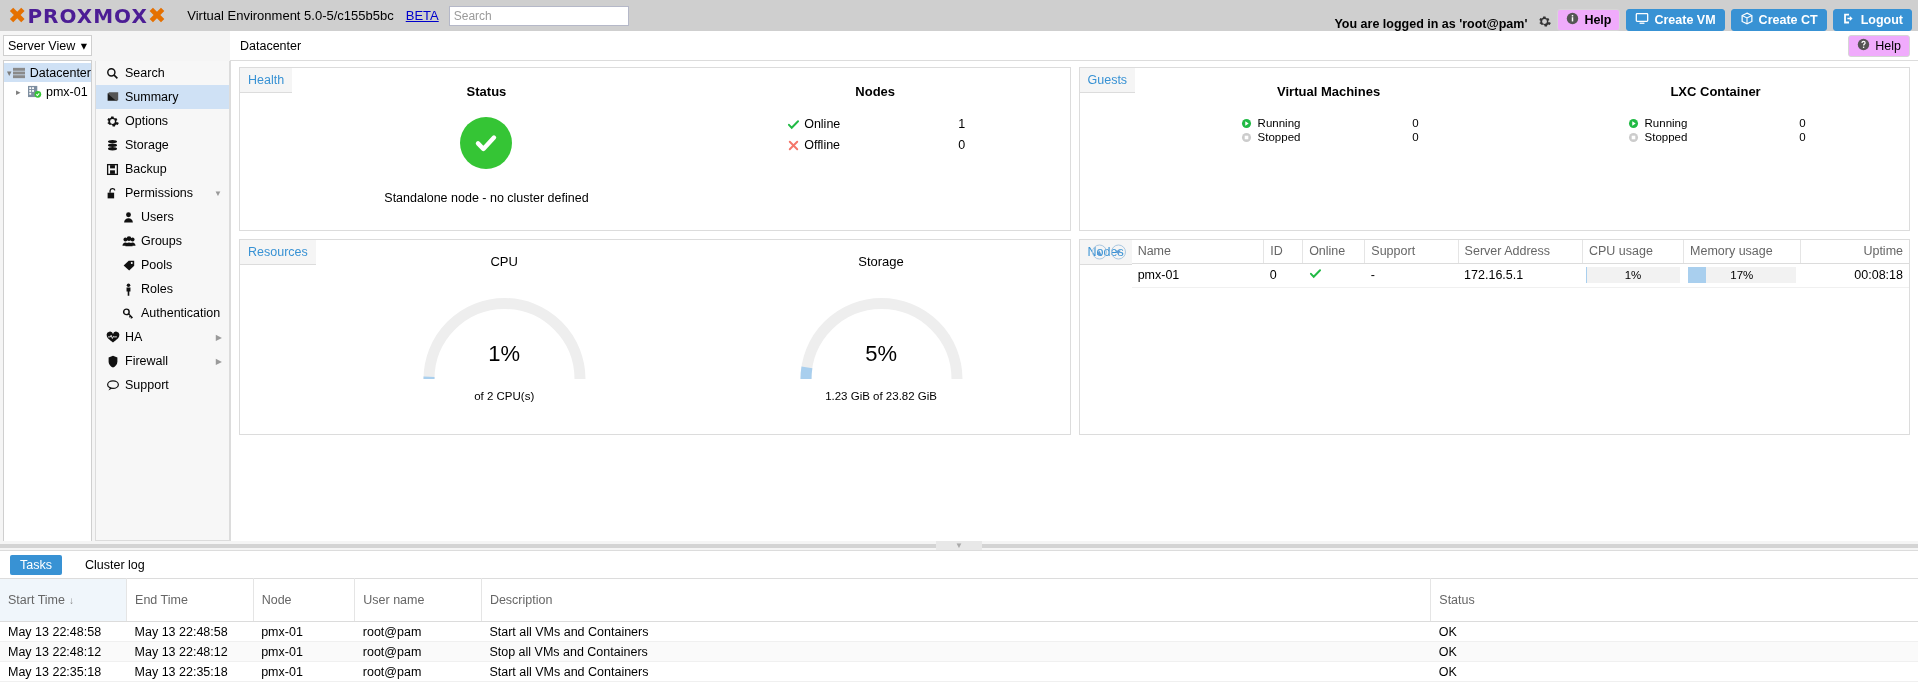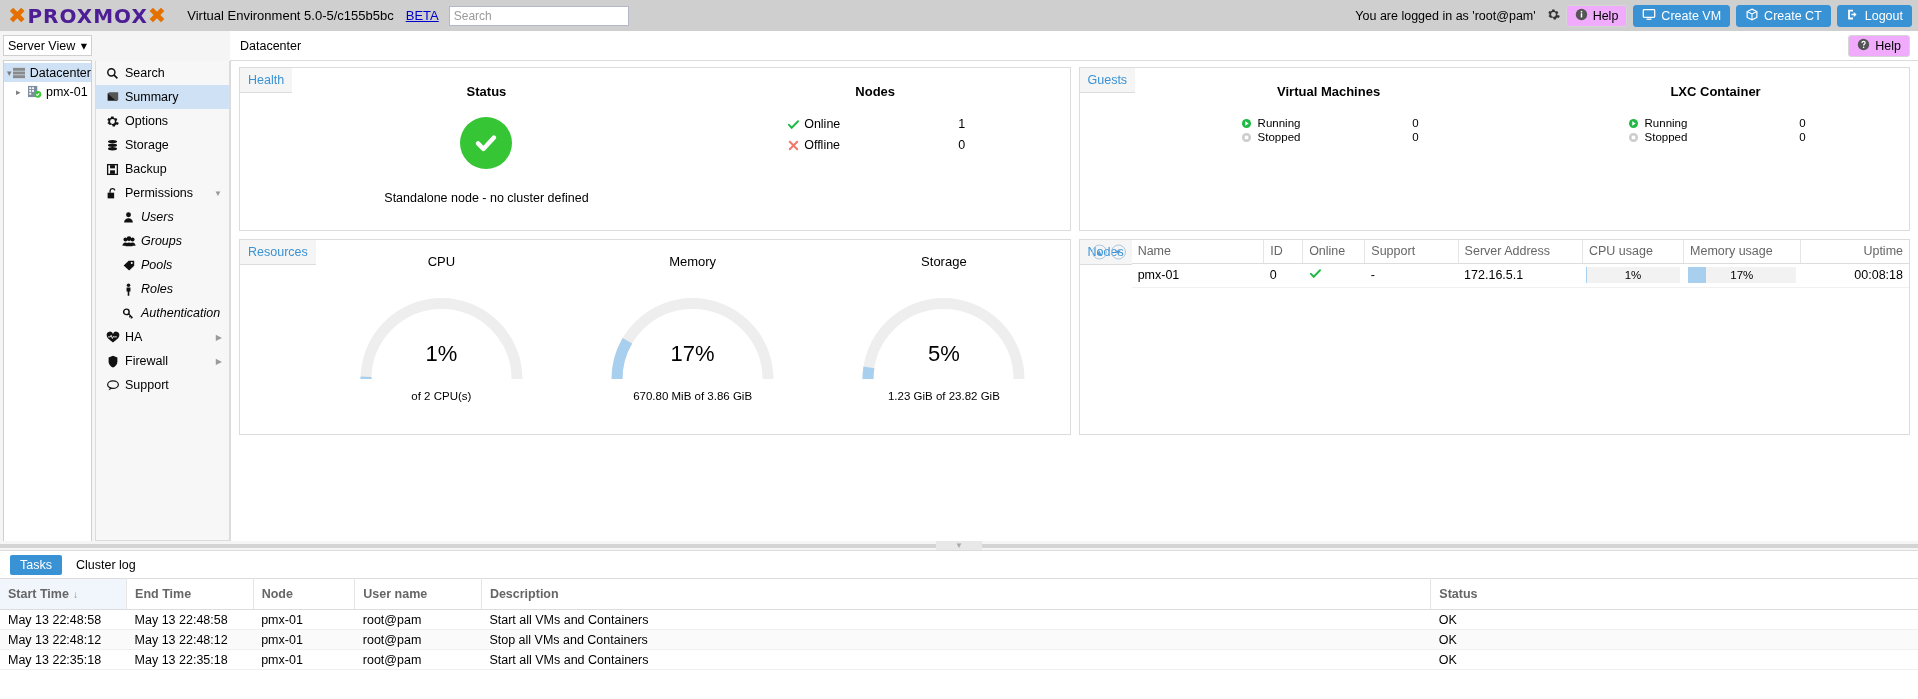--- a/index.html
+++ b/index.html
@@ -39,21 +39,21 @@
     border: 1px solid #b5b8c8;
     background: #fff;
     font-size: 12px;
     padding: 1px 4px;
     color: #555;
     font-family: "Liberation Sans", sans-serif;
   }
   #search-input::placeholder { color: #9a9a9a; }
   .top-right {
     position: absolute; right: 6px; top: 0;
-    height: 31px; display: flex; align-items: center; gap: 6px;
+    height: 31px; display: flex; align-items: flex-end; gap: 6px; font-weight: bold;
   }
   .login-text { font-size: 12.5px; color: #000; }
   .gear-ic {
     display: inline-block; vertical-align: middle; margin-left: 5px;
   }
   .btn {
     display: inline-flex; align-items: center; gap: 5px;
     height: 22px; padding: 0 8px;
     border-radius: 3px;
     font-size: 12.5px;
@@ -119,21 +119,21 @@
   }
   .nav-item {
     height: 24px;
     display: flex; align-items: center;
     font-size: 12.5px;
     padding-left: 8px;
     cursor: pointer;
     position: relative;
   }
   .nav-item.selected { background: #cfe1f5; }
-  .nav-item.sub { padding-left: 24px; font-style: italic; }
+  .nav-item.sub { padding-left: 24px; }
   .nav-ic {
     width: 17px; display: inline-flex;
     align-items: center; justify-content: center;
     margin-right: 4px; flex: none;
   }
   .nav-arrow {
     position: absolute; right: 7px; top: 50%;
     transform: translateY(-50%);
     color: #9a9a9a; font-size: 8px;
   }
@@ -261,32 +261,32 @@
   }
   
   #bottom {
     height: 149px;
     background: #fff;
     display: flex; flex-direction: column;
     border-top: 1px solid #dcdcdc;
   }
   #tabs {
     height: 27px; display: flex; align-items: center;
-    padding-left: 10px; gap: 4px;
+    padding-left: 10px; gap: 13px;
     background: #fff;
   }
   .tab {
     padding: 3px 10px; font-size: 12.5px; cursor: pointer; border-radius: 2px;
   }
   .tab.active { background: #3892d4; color: #fff; }
   #task-table-wrap { flex: 1; overflow: hidden; }
   table.tasks { width: 100%; border-collapse: collapse; font-size: 12.5px; }
   table.tasks th {
-    font-weight: bold; color: #666;
-    height: 22px; padding: 8px 8px; text-align: left;
+    font-weight: normal; color: #666;
+    height: 22px; padding: 14px 8px; text-align: left;
     border-top: 1px solid #dcdcdc;
     border-bottom: 1px solid #dcdcdc;
     border-right: 1px solid #e5e5e5;
     background: #fff;
   }
   table.tasks th.sorted { background: #f0f6fb; }
   table.tasks td {
     height: 20px; padding: 0 8px;
     border-bottom: 1px solid #f0f0f0;
   }
@@ -641,31 +641,20 @@
           <div class="gauge-wrap">
             <div class="gauge-title">CPU</div>
             <div class="gauge">
               <svg width="175" height="92" viewBox="0 0 175 92">
                 <path d="M12 90 A 75 75 0 0 1 163 90" fill="none" stroke="#eeeeee" stroke-width="11"></path>
                 <path id="arc-cpu" d="M12 90 A 75 75 0 0 1 163 90" fill="none" stroke="#a9cfee" stroke-width="11" stroke-dasharray="2.356194490192345 235.61944901923448"></path>
               </svg>
               <div class="gauge-val">1%</div>
             </div>
             <div class="gauge-sub">of 2 CPU(s)</div>
-          </div>
-          <div class="gauge-wrap">
-            <div class="gauge-title">Memory</div>
-            <div class="gauge">
-              <svg width="175" height="92" viewBox="0 0 175 92">
-                <path d="M12 90 A 75 75 0 0 1 163 90" fill="none" stroke="#eeeeee" stroke-width="11"></path>
-                <path id="arc-memory" d="M12 90 A 75 75 0 0 1 163 90" fill="none" stroke="#a9cfee" stroke-width="11" stroke-dasharray="40.05530633326986 235.61944901923448"></path>
-              </svg>
-              <div class="gauge-val">17%</div>
-            </div>
-            <div class="gauge-sub">670.80 MiB of 3.86 GiB</div>
           </div>
           <div class="gauge-wrap">
             <div class="gauge-title">Storage</div>
             <div class="gauge">
               <svg width="175" height="92" viewBox="0 0 175 92">
                 <path d="M12 90 A 75 75 0 0 1 163 90" fill="none" stroke="#eeeeee" stroke-width="11"></path>
                 <path id="arc-storage" d="M12 90 A 75 75 0 0 1 163 90" fill="none" stroke="#a9cfee" stroke-width="11" stroke-dasharray="11.780972450961725 235.61944901923448"></path>
               </svg>
               <div class="gauge-val">5%</div>
             </div>

